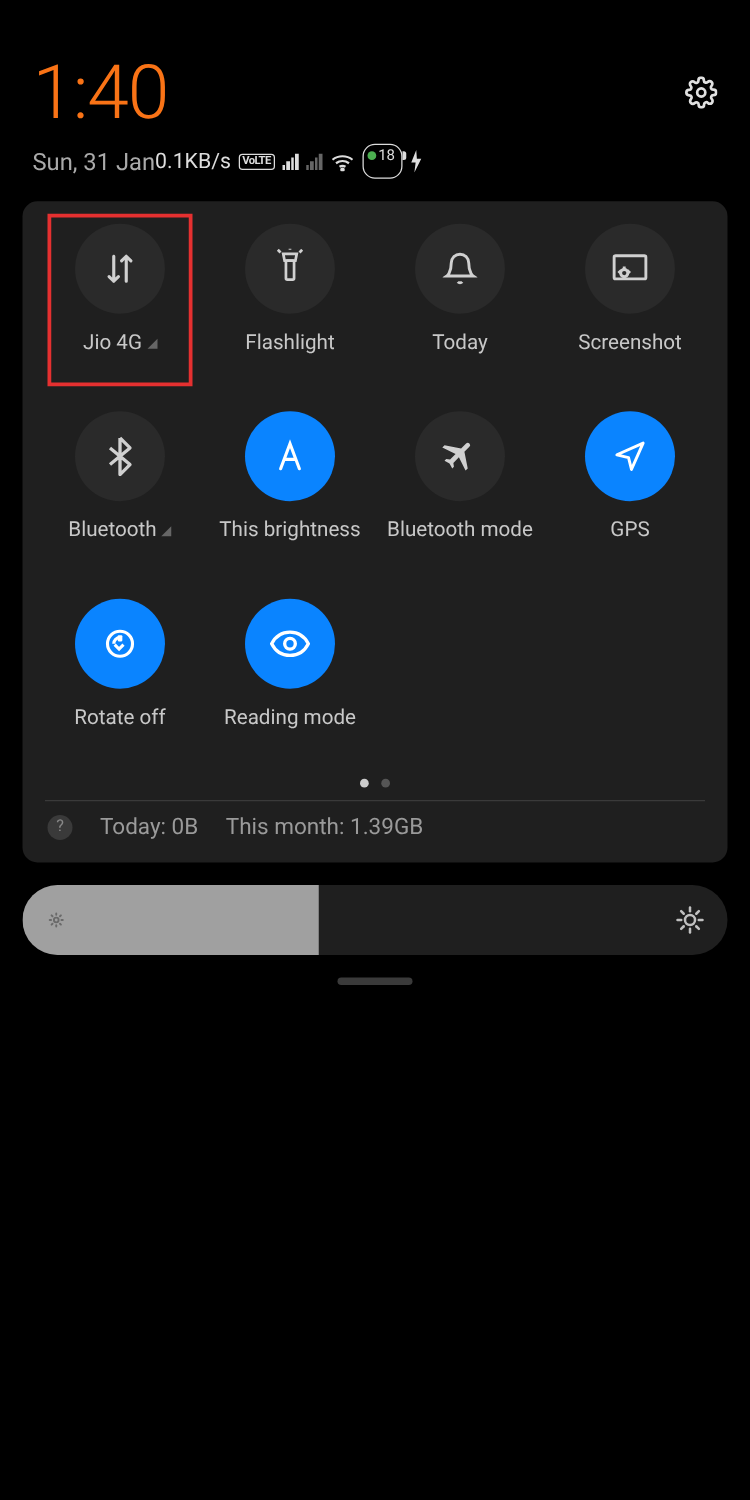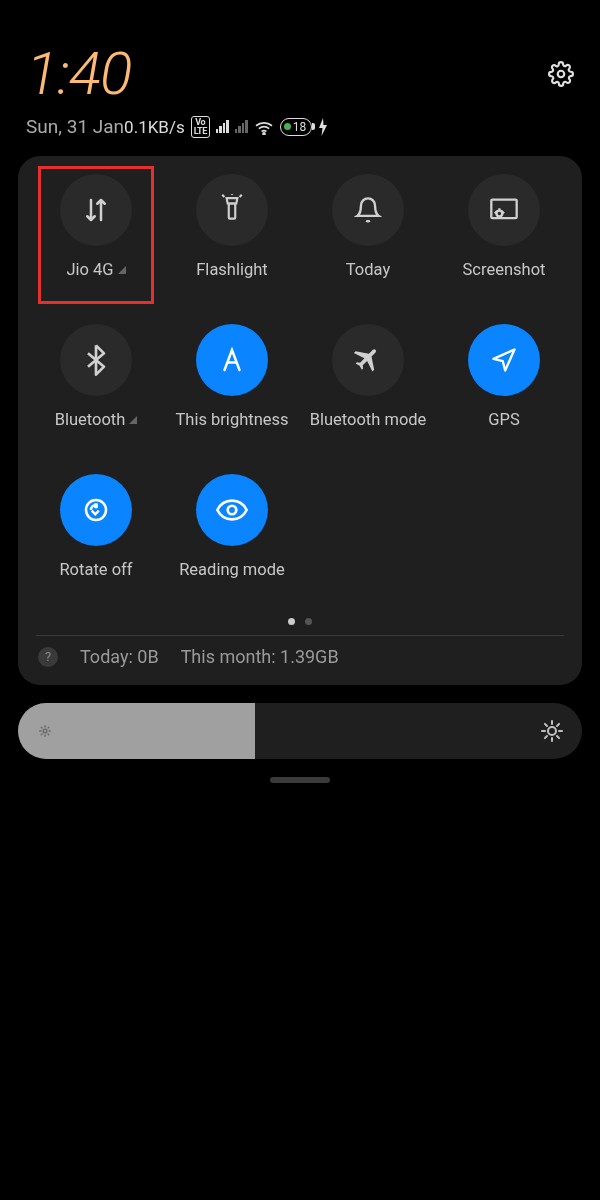--- a/index.html
+++ b/index.html
@@ -3,52 +3,52 @@
 <meta charset="utf-8">
 <style>
   * { box-sizing: border-box; margin: 0; padding: 0; }
   body {
     width: 600px; height: 1200px; background: #000;
     font-family: -apple-system, "Segoe UI", Roboto, Arial, sans-serif;
     color: #c8c8c8; overflow: hidden;
   }
   .header { padding: 38px 26px 0 26px; }
   .header-row1 { display: flex; justify-content: space-between; align-items: center; }
-  .clock { font-size: 60px; font-weight: 300; color: #fdba74; letter-spacing: -1px; font-style: italic; }
+  .clock { font-size: 60px; font-weight: 300; color: #f97316; letter-spacing: -1px; }
   .gear { color: #e0e0e0; }
   .header-row2 {
     display: flex; justify-content: flex-start; align-items: center;
     margin-top: 6px; font-size: 19px; color: #aaa;
   }
   .status-right { display: flex; align-items: center; gap: 6px; font-size: 17px; color: #ddd; }
   .status-badge {
     border: 1.5px solid #ddd; border-radius: 3px; font-size: 9px;
     padding: 1px 2px; line-height: 1; font-weight: 700; letter-spacing: -0.5px;
-    display: flex; flex-direction: column; align-items: center;
+    display: flex; align-items: center;
   }
   .bars { display: inline-flex; align-items: flex-end; gap: 1px; }
   .bars span { width: 2.5px; background: #ddd; }
   .bars.active span:nth-child(1){height:4px}
   .bars.active span:nth-child(2){height:7px}
   .bars.active span:nth-child(3){height:10px}
   .bars.active span:nth-child(4){height:13px}
   .bars.dim span { background:#666; }
   .bars.dim span:nth-child(1){height:4px}
   .bars.dim span:nth-child(2){height:7px}
   .bars.dim span:nth-child(3){height:10px}
   .bars.dim span:nth-child(4){height:13px}
   .battery {
-    border:1.5px solid #ddd; border-radius:10px; padding:1px 5px 1px 3px;
+    border:1.5px solid #ddd; border-radius:10px; padding:1px 5px 11px 3px;
     font-size:12px; display:flex; align-items:center; gap:2px; position:relative;
   }
   .battery::after{content:""; position:absolute; right:-4px; width:3px; height:7px; background:#ddd; border-radius:0 2px 2px 0;}
   .batt-dot{width:7px;height:7px;border-radius:50%;background:#4caf50;}
 
   .panel {
-    margin: 18px 18px 0 18px; background:#1f1f1f; border-radius:22px;
+    margin: 18px 18px 0 18px; background:#1f1f1f; border-radius:12px;
     padding: 18px 10px 12px 10px;
   }
   .grid { display:grid; grid-template-columns:repeat(4,1fr); row-gap:20px; }
   .tile { display:flex; flex-direction:column; align-items:center; justify-content:flex-start; min-height:130px; position:relative; }
   .tile-circle {
     width:72px; height:72px; border-radius:50%;
     display:flex; align-items:center; justify-content:center;
     background:#2a2a2a; color:#d0d0d0;
   }
   .tile-circle.on { background:#0a84ff; color:#fff; }

